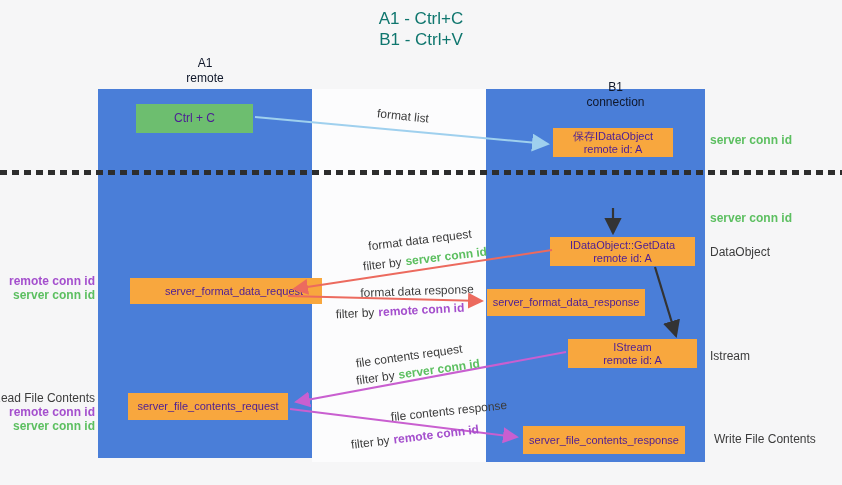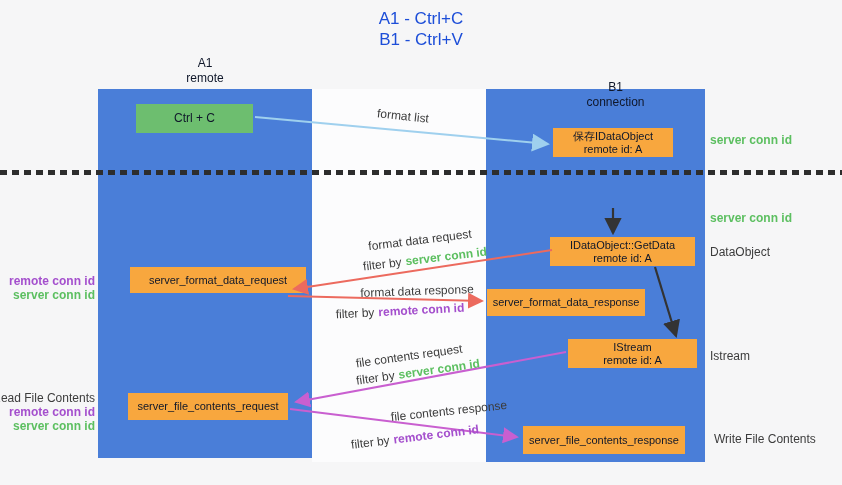--- a/index.html
+++ b/index.html
@@ -9,35 +9,35 @@
     --text-dark:#3c3c3c;
   }
   html,body{margin:0;padding:0;background:#f6f6f7;}
   .canvas{position:relative;width:842px;height:485px;background:#f6f6f7;overflow:hidden;
           font-family:"Liberation Sans","DejaVu Sans",sans-serif;color:var(--text-dark);}
   .midband{position:absolute;left:312px;top:89px;width:174px;height:373px;background:#fcfcfd;}
   .lane{position:absolute;background:var(--lane-blue);}
   .lane-left{left:98px;top:89px;width:214px;height:369px;}
   .lane-right{left:486px;top:89px;width:219px;height:373px;}
   .title{position:absolute;left:0;top:8px;width:842px;text-align:center;
-         font-size:17px;line-height:21px;color:#1d4ed8;}
+         font-size:17px;line-height:21px;color:#0f766e;}
   .col-header{position:absolute;text-align:center;font-size:12px;line-height:15px;color:#0f172a;}
   .col-header.left{left:98px;top:56px;width:214px;}
   .col-header.right{left:506px;top:56px;width:219px;margin-top:24px;}
   .dotted{position:absolute;left:0;top:170px;width:842px;height:5px;z-index:6;
           background:repeating-linear-gradient(to right,#2d2d2d 0 7px,transparent 7px 12px);}
   .box{position:absolute;display:flex;flex-direction:column;align-items:center;justify-content:center;
-       color:#0f172a;text-align:center;font-size:11px;line-height:13px;z-index:4;white-space:nowrap;}
+       color:#4c1d95;text-align:center;font-size:11px;line-height:13px;z-index:4;white-space:nowrap;}
   .box.orange{background:var(--box-orange);}
   .box.green{background:var(--box-green);font-size:12px;}
   .b-ctrl-c{left:136px;top:104px;width:117px;height:29px;}
   .b-save{left:553px;top:128px;width:120px;height:29px;}
   .b-ctrl-v{left:553px;top:181px;width:120px;height:26px;}
   .b-getdata{left:550px;top:237px;width:145px;height:29px;}
-  .b-fmt-req{left:130px;top:267px;width:176px;height:26px;}
+  .b-fmt-req{left:130px;top:278px;width:176px;height:26px;padding-left:16px;}
   .b-fmt-resp{left:487px;top:289px;width:158px;height:27px;}
   .b-istream{left:568px;top:339px;width:129px;height:29px;}
   .b-file-req{left:128px;top:393px;width:160px;height:27px;}
   .b-file-resp{left:523px;top:426px;width:162px;height:28px;}
   .arrows{position:absolute;left:0;top:0;z-index:5;pointer-events:none;}
   .s-blue{stroke:var(--light-blue-arrow);stroke-width:2;}
   .s-red{stroke:var(--red-arrow);stroke-width:2;}
   .s-mag{stroke:var(--magenta-arrow);stroke-width:2;}
   .s-black{stroke:var(--black-arrow);stroke-width:2.2;}
   .f-blue{fill:var(--light-blue-arrow);} .f-red{fill:var(--red-arrow);}

